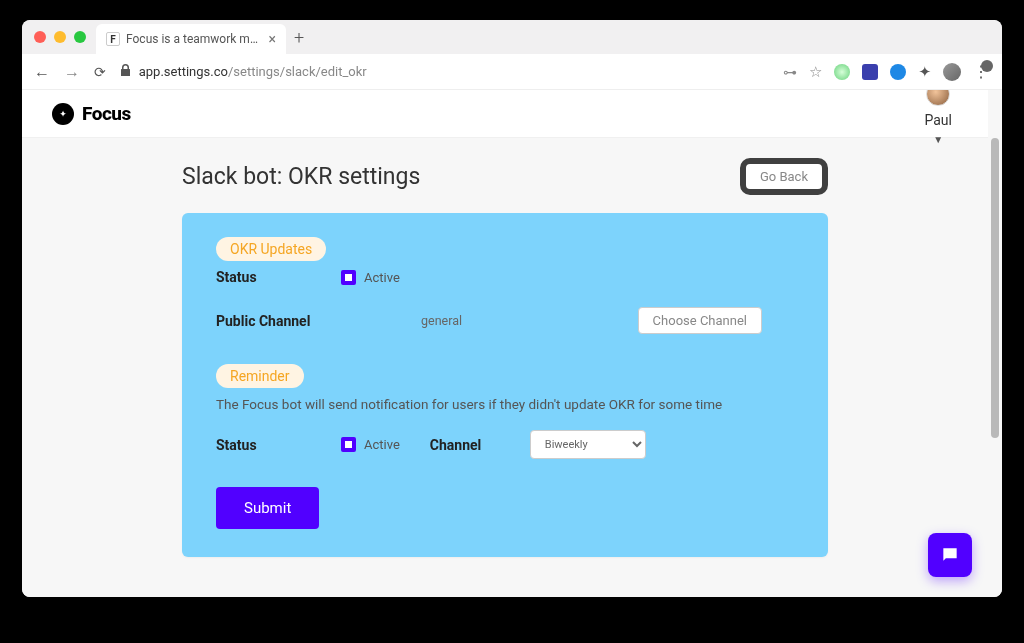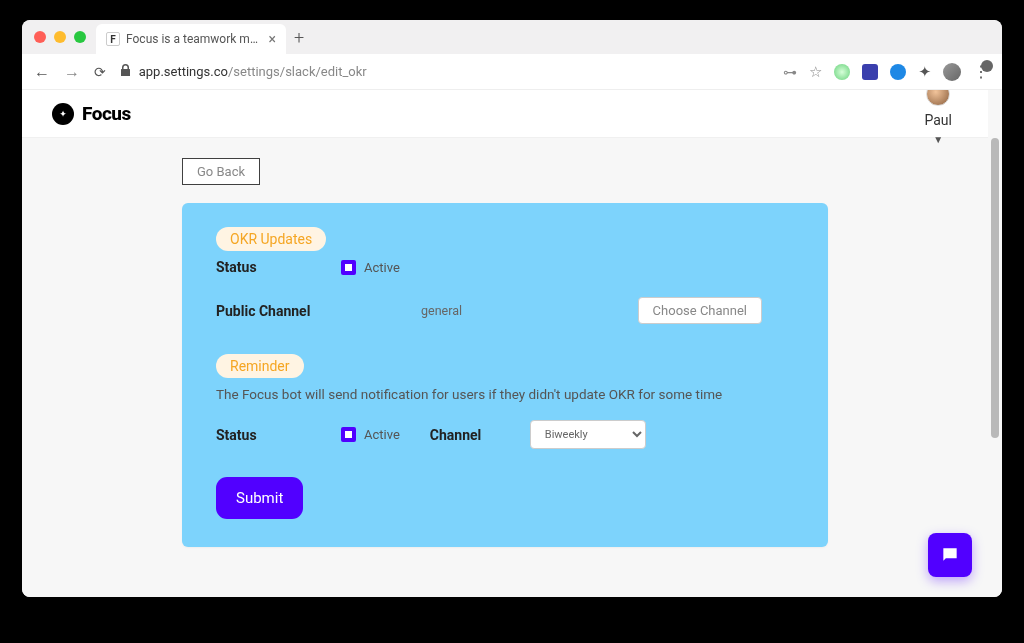--- a/index.html
+++ b/index.html
@@ -34,35 +34,35 @@
     .apphdr { position: absolute; top: 0; left: 0; right: 14px; height: 48px; background: #fff; display: flex; align-items: center; padding: 0 36px 0 30px; justify-content: space-between; border-bottom: 1px solid #f0f0f0; }
     .logo { display: flex; align-items: center; gap: 8px; }
     .logodot { width: 22px; height: 22px; background: #000; border-radius: 50%; display: flex; align-items: center; justify-content: center; color: #fff; font-size: 9px; }
     .logotext { font-size: 19px; font-weight: 800; letter-spacing: -0.5px; color: #000; }
     .userbox { display: flex; align-items: center; gap: 6px; font-size: 14px; color: #333; flex-direction: column; }
     .userav { width: 24px; height: 24px; border-radius: 50%; background: radial-gradient(circle at 40% 40%, #f2c49b, #8a5e3c); border: 1px solid #ddd; }
     .caret { font-size: 10px; color: #555; }
     .content { position: absolute; top: 68px; left: 160px; right: 174px; }
     .pagehdr { display: flex; align-items: center; justify-content: space-between; margin-bottom: 18px; }
     .pagetitle { font-size: 23px; font-weight: 400; color: #333; }
-    .gobackbtn { border: 1px solid #404040; background: #fff; color: #888; font-size: 13px; padding: 5px 14px; border-radius: 0; cursor: pointer; }
+    .gobackbtn { border: 6px solid #404040; background: #fff; color: #888; font-size: 13px; padding: 5px 14px; border-radius: 10px; cursor: pointer; }
     .card { background: #7dd3fc; border-radius: 6px; padding: 24px 34px 28px; box-shadow: 0 1px 2px rgba(0,0,0,0.04); }
     .pill { display: inline-block; background: #fff4e3; color: #f5a623; font-size: 14px; padding: 4px 14px; border-radius: 14px; margin-bottom: 8px; }
     .desc { font-size: 13.5px; color: #555; margin-bottom: 18px; }
     .row { display: flex; align-items: center; margin-bottom: 22px; }
     .label { font-size: 14px; font-weight: 700; color: #222; width: 125px; }
     .label2 { font-size: 14px; font-weight: 700; color: #222; width: 100px; margin-left: 30px; }
     .chk { width: 15px; height: 15px; background: #5100ff; border: 2px solid #5100ff; border-radius: 2px; display: inline-block; margin-right: 8px; position: relative; }
     .chk::after { content: ''; position: absolute; inset: 2px; background: #fff; }
     .chklabel { font-size: 13px; color: #555; }
     .chanval { font-size: 12.5px; color: #666; margin-left: 80px; }
     .selchanbtn { border: 1px solid #ccc; background: #fff; color: #888; font-size: 13px; padding: 5px 14px; border-radius: 4px; cursor: pointer; margin-left: auto; margin-right: 32px; }
     .sect2 { margin-top: 10px; }
     .select { border: 1px solid #ccc; border-radius: 4px; padding: 6px 10px; font-size: 11px; color: #666; width: 116px; background: #fff; }
-    .submit { background: #5100ff; color: #fff; border: none; padding: 12px 20px; font-size: 15px; border-radius: 11px; cursor: pointer; margin-top: 6px; }
+    .submit { background: #5100ff; color: #fff; border: none; padding: 12px 28px; font-size: 15px; border-radius: 4px; cursor: pointer; margin-top: 6px; }
     .chat { position: absolute; right: 30px; bottom: 20px; width: 44px; height: 44px; background: #5100ff; border-radius: 8px; display: flex; align-items: center; justify-content: center; box-shadow: 0 4px 12px rgba(81,0,255,0.35); }
     .chat svg { width: 20px; height: 20px; fill: #fff; }
     .scrollind { position: absolute; right: 2px; top: 0; bottom: 0; width: 10px; background: transparent; }
     .scrollthumb { position: absolute; right: 1px; top: 48px; width: 8px; height: 300px; background: rgba(0,0,0,0.25); border-radius: 4px; }
     .moreicon { position: absolute; right: 8px; top: 38px; color: #333; }
   </style>
 </head>
 <body>
 
 <div class="window">
@@ -121,20 +121,21 @@
       </div>
       <div class="userbox">
         <span class="userav"></span>
         <span>Paul</span>
         <span class="caret">▼</span>
       </div>
     </div>
 
     <div class="content">
       <div class="pagehdr">
+        <h1 class="pagetitle">Slack bot: OKR settings</h1>
         <button class="gobackbtn">Go Back</button>
       </div>
 
       <div class="card">
 
         <div>
           <span class="pill">OKR Updates</span>
 
           <div class="row">
             <span class="label">Status</span>

